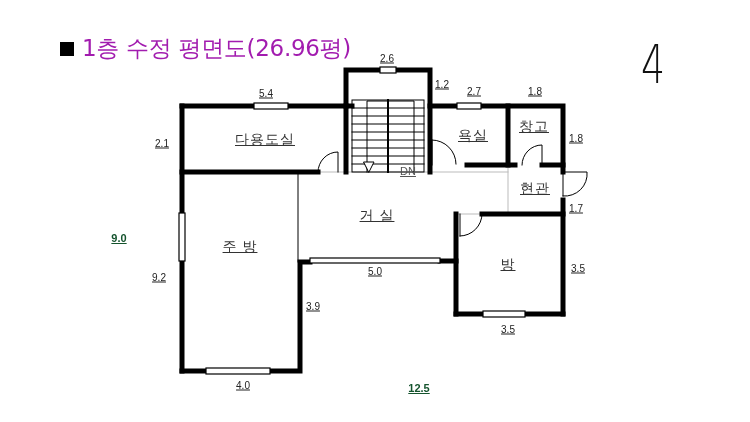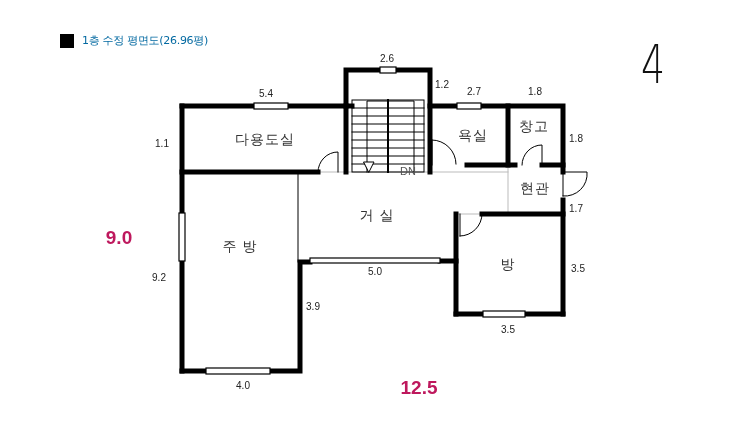--- a/index.html
+++ b/index.html
@@ -1,28 +1,28 @@
 <!DOCTYPE html>
 <html><head>
 <meta charset="utf-8">
 <style>
   html, body { margin: 0; padding: 0; background: #ffffff; }
   body { width: 750px; height: 422px; position: relative; overflow: hidden;
          font-family: "DejaVu Sans", sans-serif; color: #111; }
-  .title { position: absolute; left: 60px; top: 33px; font-size: 11px; color: #0369a1;
+  .title { position: absolute; left: 60px; top: 33px; font-size: 23px; color: #a21caf;
            display: flex; align-items: center; gap: 8px; letter-spacing: -0.3px; }
   .title .sq { width: 14px; height: 14px; background: #000; display: inline-block; }
   .page-num { position: absolute; left: 641px; top: 38px; font-size: 54px; font-weight: 200;
               font-family: "DejaVu Sans", sans-serif; color: #111; line-height: 1; transform: scaleX(0.7);
               transform-origin: left top; }
   svg.plan { position: absolute; left: 0; top: 0; }
   .lbl { position: absolute; font-size: 10px; color: #222; white-space: nowrap; transform: translate(-50%, -50%);
-         font-family: "Liberation Sans", sans-serif; }
+         font-family: "Liberation Sans", sans-serif; text-decoration: underline; }
   .room { font-size: 14px; color: #333; letter-spacing: 1px; }
-  .big { font-size: 19px; font-weight: bold; color: #be185d; text-align: center; }
+  .big { font-size: 11px; font-weight: bold; color: #14532d; text-align: center; }
 </style>
 </head>
 <body>
 
 <div class="title">
   <span class="sq"></span>
   <span>1층 수정 평면도(26.96평)</span>
 </div>
 
 <div class="page-num">4</div>
@@ -106,21 +106,21 @@
 <div class="lbl room" style="left:508px;top:265px">방</div>
 <div class="lbl" style="left:408px;top:171px;color:#555;font-size:11px">DN</div>
 
 <div class="lbl" style="left:387px;top:58px">2.6</div>
 <div class="lbl" style="left:442px;top:84px">1.2</div>
 <div class="lbl" style="left:474px;top:91px">2.7</div>
 <div class="lbl" style="left:535px;top:91px">1.8</div>
 <div class="lbl" style="left:576px;top:138px">1.8</div>
 <div class="lbl" style="left:576px;top:208px">1.7</div>
 <div class="lbl" style="left:266px;top:93px">5.4</div>
-<div class="lbl" style="left:162px;top:143px">1.1</div>
+<div class="lbl" style="left:162px;top:143px">2.1</div>
 <div class="lbl" style="left:159px;top:277px">9.2</div>
 <div class="lbl" style="left:243px;top:385px">4.0</div>
 <div class="lbl" style="left:313px;top:306px">3.9</div>
 <div class="lbl" style="left:375px;top:271px">5.0</div>
 <div class="lbl" style="left:578px;top:268px">3.5</div>
 <div class="lbl" style="left:508px;top:329px">3.5</div>
 <div class="lbl big" style="left:119px;top:238px">9.0</div>
 <div class="lbl big" style="left:419px;top:388px">12.5</div>
 
 </body></html>

